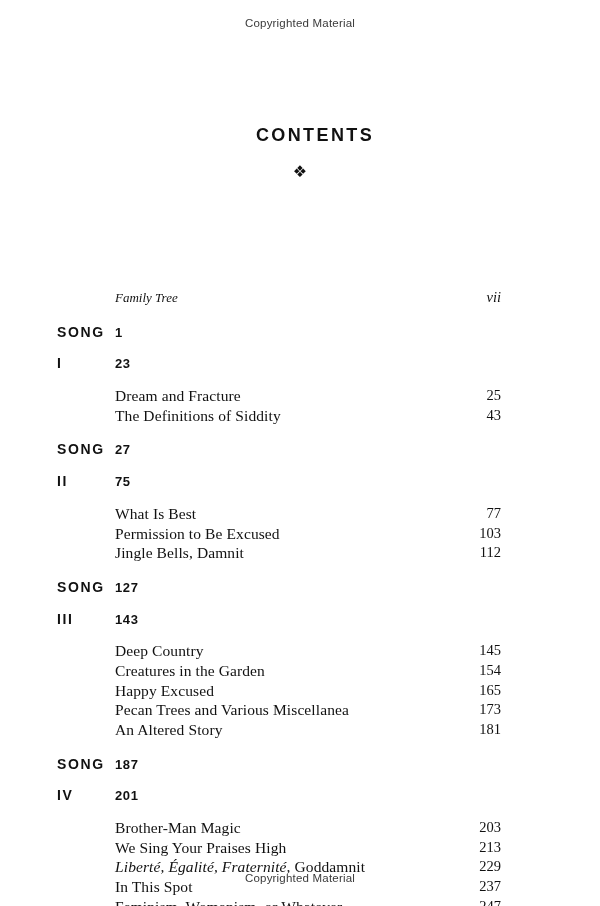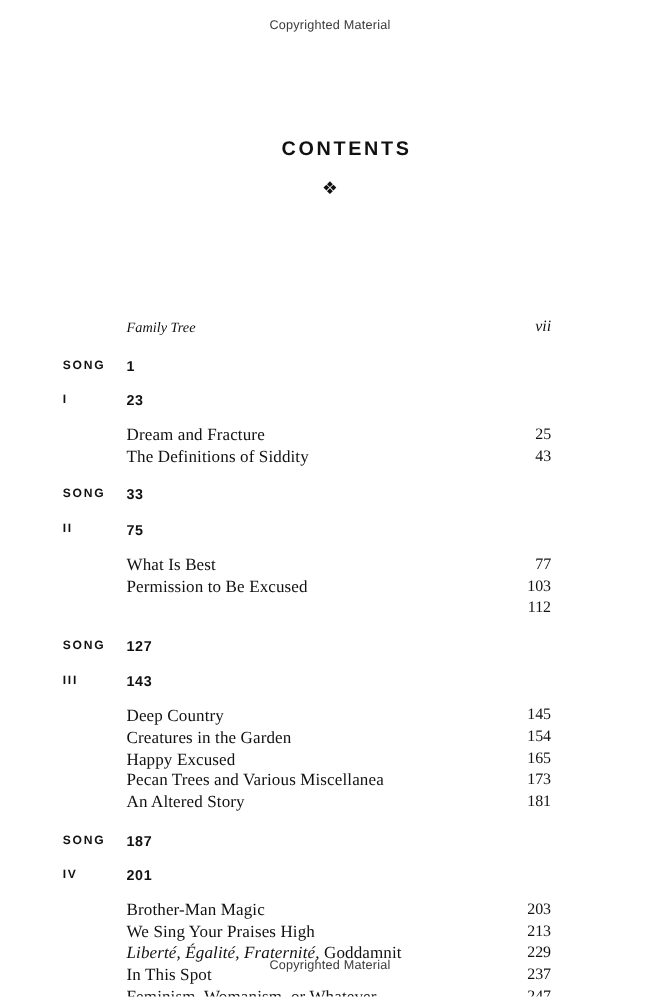--- a/index.html
+++ b/index.html
@@ -76,21 +76,21 @@
     height: 19.7px;
     line-height: 19.7px;
     font-size: 15.5px;
   }
   .row .num-left {
     position: absolute;
     left: 0;
     width: 50px;
     font-family: "Liberation Sans", sans-serif;
     font-weight: bold;
-    font-size: 11px;
+    font-size: 14px;
     letter-spacing: 1.6px;
     color: #111111;
   }
   .row .label {
     position: absolute;
     left: 58px;
   }
   .row .page-no {
     position: absolute;
     right: 0;
@@ -157,40 +157,41 @@
         <span class="page-no">25</span>
       </div>
       <div class="row chapter">
         <span class="num-left"></span>
         <span class="label">The Definitions of Siddity</span>
         <span class="page-no">43</span>
       </div>
       <div class="gap-md"></div>
       <div class="row song">
         <span class="num-left">SONG</span>
-        <span class="label">33</span>
+        <span class="label">27</span>
       </div>
       <div class="gap-sm"></div>
       <div class="row part">
         <span class="num-left">II</span>
         <span class="label">75</span>
       </div>
       <div class="gap-sm"></div>
       <div class="row chapter">
         <span class="num-left"></span>
         <span class="label">What Is Best</span>
         <span class="page-no">77</span>
       </div>
       <div class="row chapter">
         <span class="num-left"></span>
         <span class="label">Permission to Be Excused</span>
         <span class="page-no">103</span>
       </div>
       <div class="row chapter">
         <span class="num-left"></span>
+        <span class="label">Jingle Bells, Damnit</span>
         <span class="page-no">112</span>
       </div>
       <div class="gap-md"></div>
       <div class="row song">
         <span class="num-left">SONG</span>
         <span class="label">127</span>
       </div>
       <div class="gap-sm"></div>
       <div class="row part">
         <span class="num-left">III</span>

